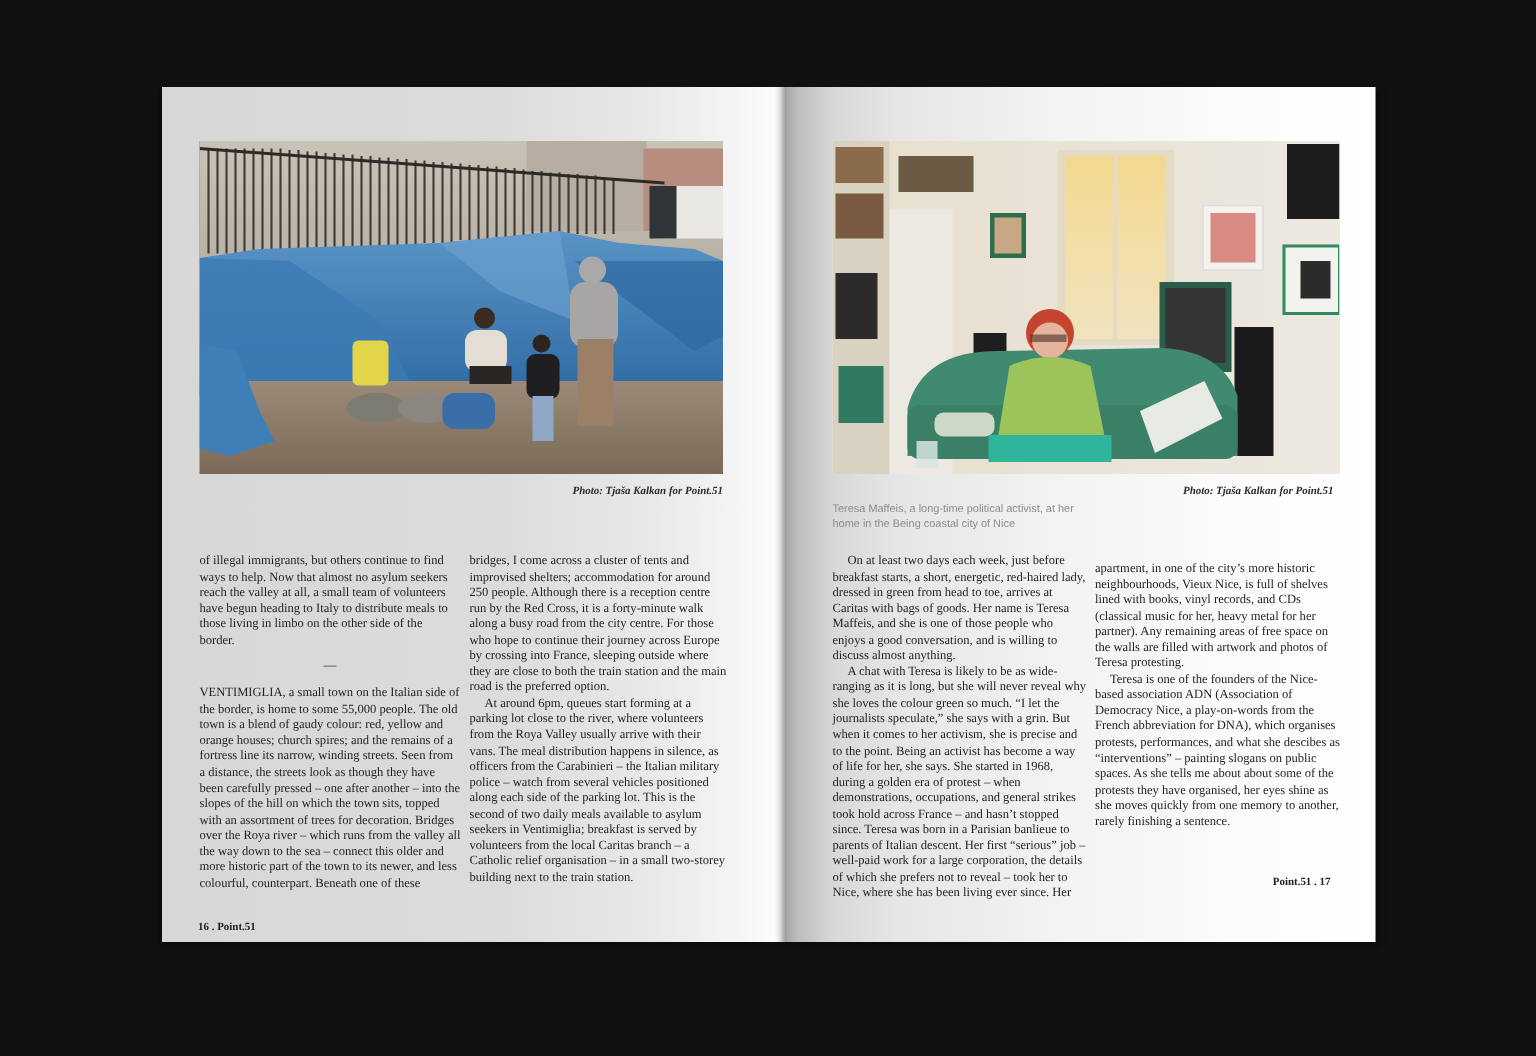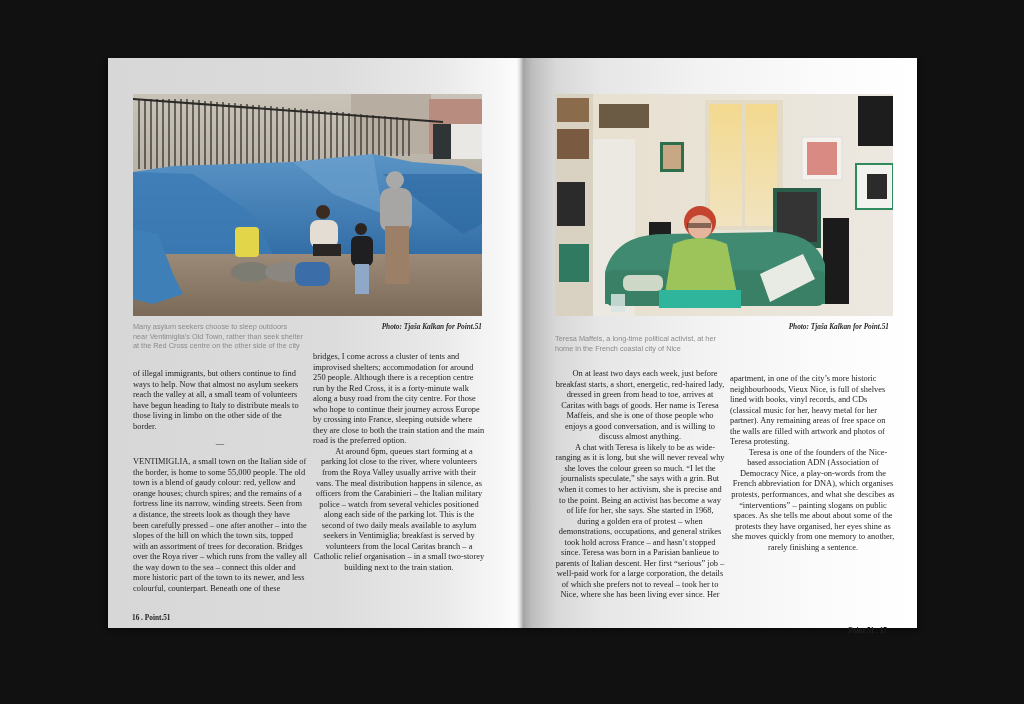--- a/index.html
+++ b/index.html
@@ -11,21 +11,21 @@
 
   .photo { position:absolute; overflow:hidden; }
   .photo.left-photo { left:25px; top:36px; width:349px; height:222px; background:#8a7f72; }
   .photo.right-photo { left:35px; top:36px; width:338px; height:222px; background:#e8e0cf; }
 
   .caption { position:absolute; font-family:"Liberation Sans","DejaVu Sans",sans-serif; font-size:7.3px; line-height:9.6px; color:#8b8b8b; }
   .credit { position:absolute; font-family:"Liberation Serif","DejaVu Serif",serif; font-style:italic; font-weight:bold; font-size:7.3px; color:#2a2a2a;text-align:right; }
 
   .col { position:absolute; font-size:8.4px; line-height:10.55px; color:#1e1e1e; text-align:left; }
   .col p { margin:0; }
-  .col p.indent { text-indent:10px;text-align:center; }
+  .col p.indent { text-indent:10px; }
   .divider { text-align:center; margin:8px 0 9px 0; line-height:8px; }
   .folio { position:absolute; font-size:7.3px; font-weight:bold; color:#222;margin-top:12px; }
 </style>
 </head>
 <body>
 
 <div class="page left">
   <div class="photo left-photo">
     <svg width="349" height="222" viewBox="0 0 349 222">
       <defs>
@@ -110,34 +110,29 @@
       <rect x="177" y="126" width="28" height="28" rx="8" fill="#e4ddd4"></rect>
       <rect x="180" y="150" width="28" height="12" fill="#2a2624"></rect>
       <circle cx="228" cy="135" r="6" fill="#2c2420"></circle>
       <rect x="218" y="142" width="22" height="30" rx="6" fill="#1f1f22"></rect>
       <rect x="222" y="170" width="14" height="30" fill="#8fa8c8"></rect>
       <circle cx="262" cy="86" r="9" fill="#a9a9a9"></circle>
       <rect x="247" y="94" width="32" height="44" rx="10" fill="#a7a6a4"></rect>
       <rect x="252" y="132" width="24" height="58" fill="#9b7f66"></rect>
     </svg>
   </div>
-  <div class="caption" style="left:25px; top:264px; width:240px;">
-    <div>Many asylum seekers choose to sleep outdoors</div>
-    <div>near Ventimiglia's Old Town, rather than seek shelter</div>
-    <div>at the Red Cross centre on the other side of the city</div>
-  </div>
   <div class="credit" style="right:38px; top:264px;">Photo: Tjaša Kalkan for Point.51</div>
 
   <div class="col" style="left:25px; top:311px; width:174px;">
     <p>of illegal immigrants, but others continue to find ways to help. Now that almost no asylum seekers reach the valley at all, a small team of volunteers have begun heading to Italy to distribute meals to those living in limbo on the other side of the border.</p>
     <div class="divider">—</div>
     <p>VENTIMIGLIA, a small town on the Italian side of the border, is home to some 55,000 people. The old town is a blend of gaudy colour: red, yellow and orange houses; church spires; and the remains of a fortress line its narrow, winding streets. Seen from a distance, the streets look as though they have been carefully pressed – one after another – into the slopes of the hill on which the town sits, topped with an assortment of trees for decoration. Bridges over the Roya river – which runs from the valley all the way down to the sea – connect this older and more historic part of the town to its newer, and less colourful, counterpart. Beneath one of these</p>
   </div>
 
-  <div class="col" style="left:205px; top:294px; width:172px;">
+  <div class="col" style="left:205px; top:311px; width:172px;">
     <p>bridges, I come across a cluster of tents and improvised shelters; accommodation for around 250 people. Although there is a reception centre run by the Red Cross, it is a forty-minute walk along a busy road from the city centre. For those who hope to continue their journey across Europe by crossing into France, sleeping outside where they are close to both the train station and the main road is the preferred option.</p>
     <p class="indent">At around 6pm, queues start forming at a parking lot close to the river, where volunteers from the Roya Valley usually arrive with their vans. The meal distribution happens in silence, as officers from the Carabinieri – the Italian military police – watch from several vehicles positioned along each side of the parking lot. This is the second of two daily meals available to asylum seekers in Ventimiglia; breakfast is served by volunteers from the local Caritas branch – a Catholic relief organisation – in a small two-storey building next to the train station.</p>
   </div>
 
   <div class="folio" style="left:24px; top:543px;">16 . Point.51</div>
 </div>
 
 <div class="page right">
   <div class="photo right-photo">
     <svg width="338" height="222" viewBox="0 0 338 222">
@@ -180,30 +175,30 @@
       <circle cx="145" cy="128" r="16" fill="#c4442f"></circle>
       <circle cx="145" cy="133" r="12" fill="#e4b59c"></circle>
       <rect x="132" y="129" width="24" height="5" fill="#4a2d28" opacity=".6"></rect>
       <path d="M118,150 Q145,138 172,150 L182,200 L110,200 Z" fill="#9cc45a"></path>
       <path d="M104,196 L186,196 L186,214 L104,214 Z" fill="#2fb59b"></path>
       <rect x="56" y="200" width="14" height="18" fill="#d8e4e0" opacity=".85"></rect>
     </svg>
   </div>
   <div class="caption" style="left:35px; top:276px; width:220px;">
     <div>Teresa Maffeis, a long-time political activist, at her</div>
-    <div>home in the French coastal city of Nice</div>
+    <div>home in the Being coastal city of Nice</div>
   </div>
   <div class="credit" style="right:28px; top:264px;">Photo: Tjaša Kalkan for Point.51</div>
 
   <div class="col" style="left:35px; top:311px; width:170px;">
     <p class="indent">On at least two days each week, just before breakfast starts, a short, energetic, red-haired lady, dressed in green from head to toe, arrives at Caritas with bags of goods. Her name is Teresa Maffeis, and she is one of those people who enjoys a good conversation, and is willing to discuss almost anything.</p>
     <p class="indent">A chat with Teresa is likely to be as wide-ranging as it is long, but she will never reveal why she loves the colour green so much. “I let the journalists speculate,” she says with a grin. But when it comes to her activism, she is precise and to the point. Being an activist has become a way of life for her, she says. She started in 1968, during a golden era of protest – when demonstrations, occupations, and general strikes took hold across France – and hasn’t stopped since. Teresa was born in a Parisian banlieue to parents of Italian descent. Her first “serious” job – well-paid work for a large corporation, the details of which she prefers not to reveal – took her to Nice, where she has been living ever since. Her</p>
   </div>
 
   <div class="col" style="left:210px; top:316px; width:166px;">
     <p>apartment, in one of the city’s more historic neighbourhoods, Vieux Nice, is full of shelves lined with books, vinyl records, and CDs (classical music for her, heavy metal for her partner). Any remaining areas of free space on the walls are filled with artwork and photos of Teresa protesting.</p>
     <p class="indent">Teresa is one of the founders of the Nice-based association ADN (Association of Democracy Nice, a play-on-words from the French abbreviation for DNA), which organises protests, performances, and what she descibes as “interventions” – painting slogans on public spaces. As she tells me about about some of the protests they have organised, her eyes shine as she moves quickly from one memory to another, rarely finishing a sentence.</p>
   </div>
 
-  <div class="folio" style="right:30px; top:556px;">Point.51 . 17</div>
+  <div class="folio" style="right:30px; top:513px;">Point.51 . 17</div>
 </div>
 
 <div class="spine"></div>
 
 </body></html>

